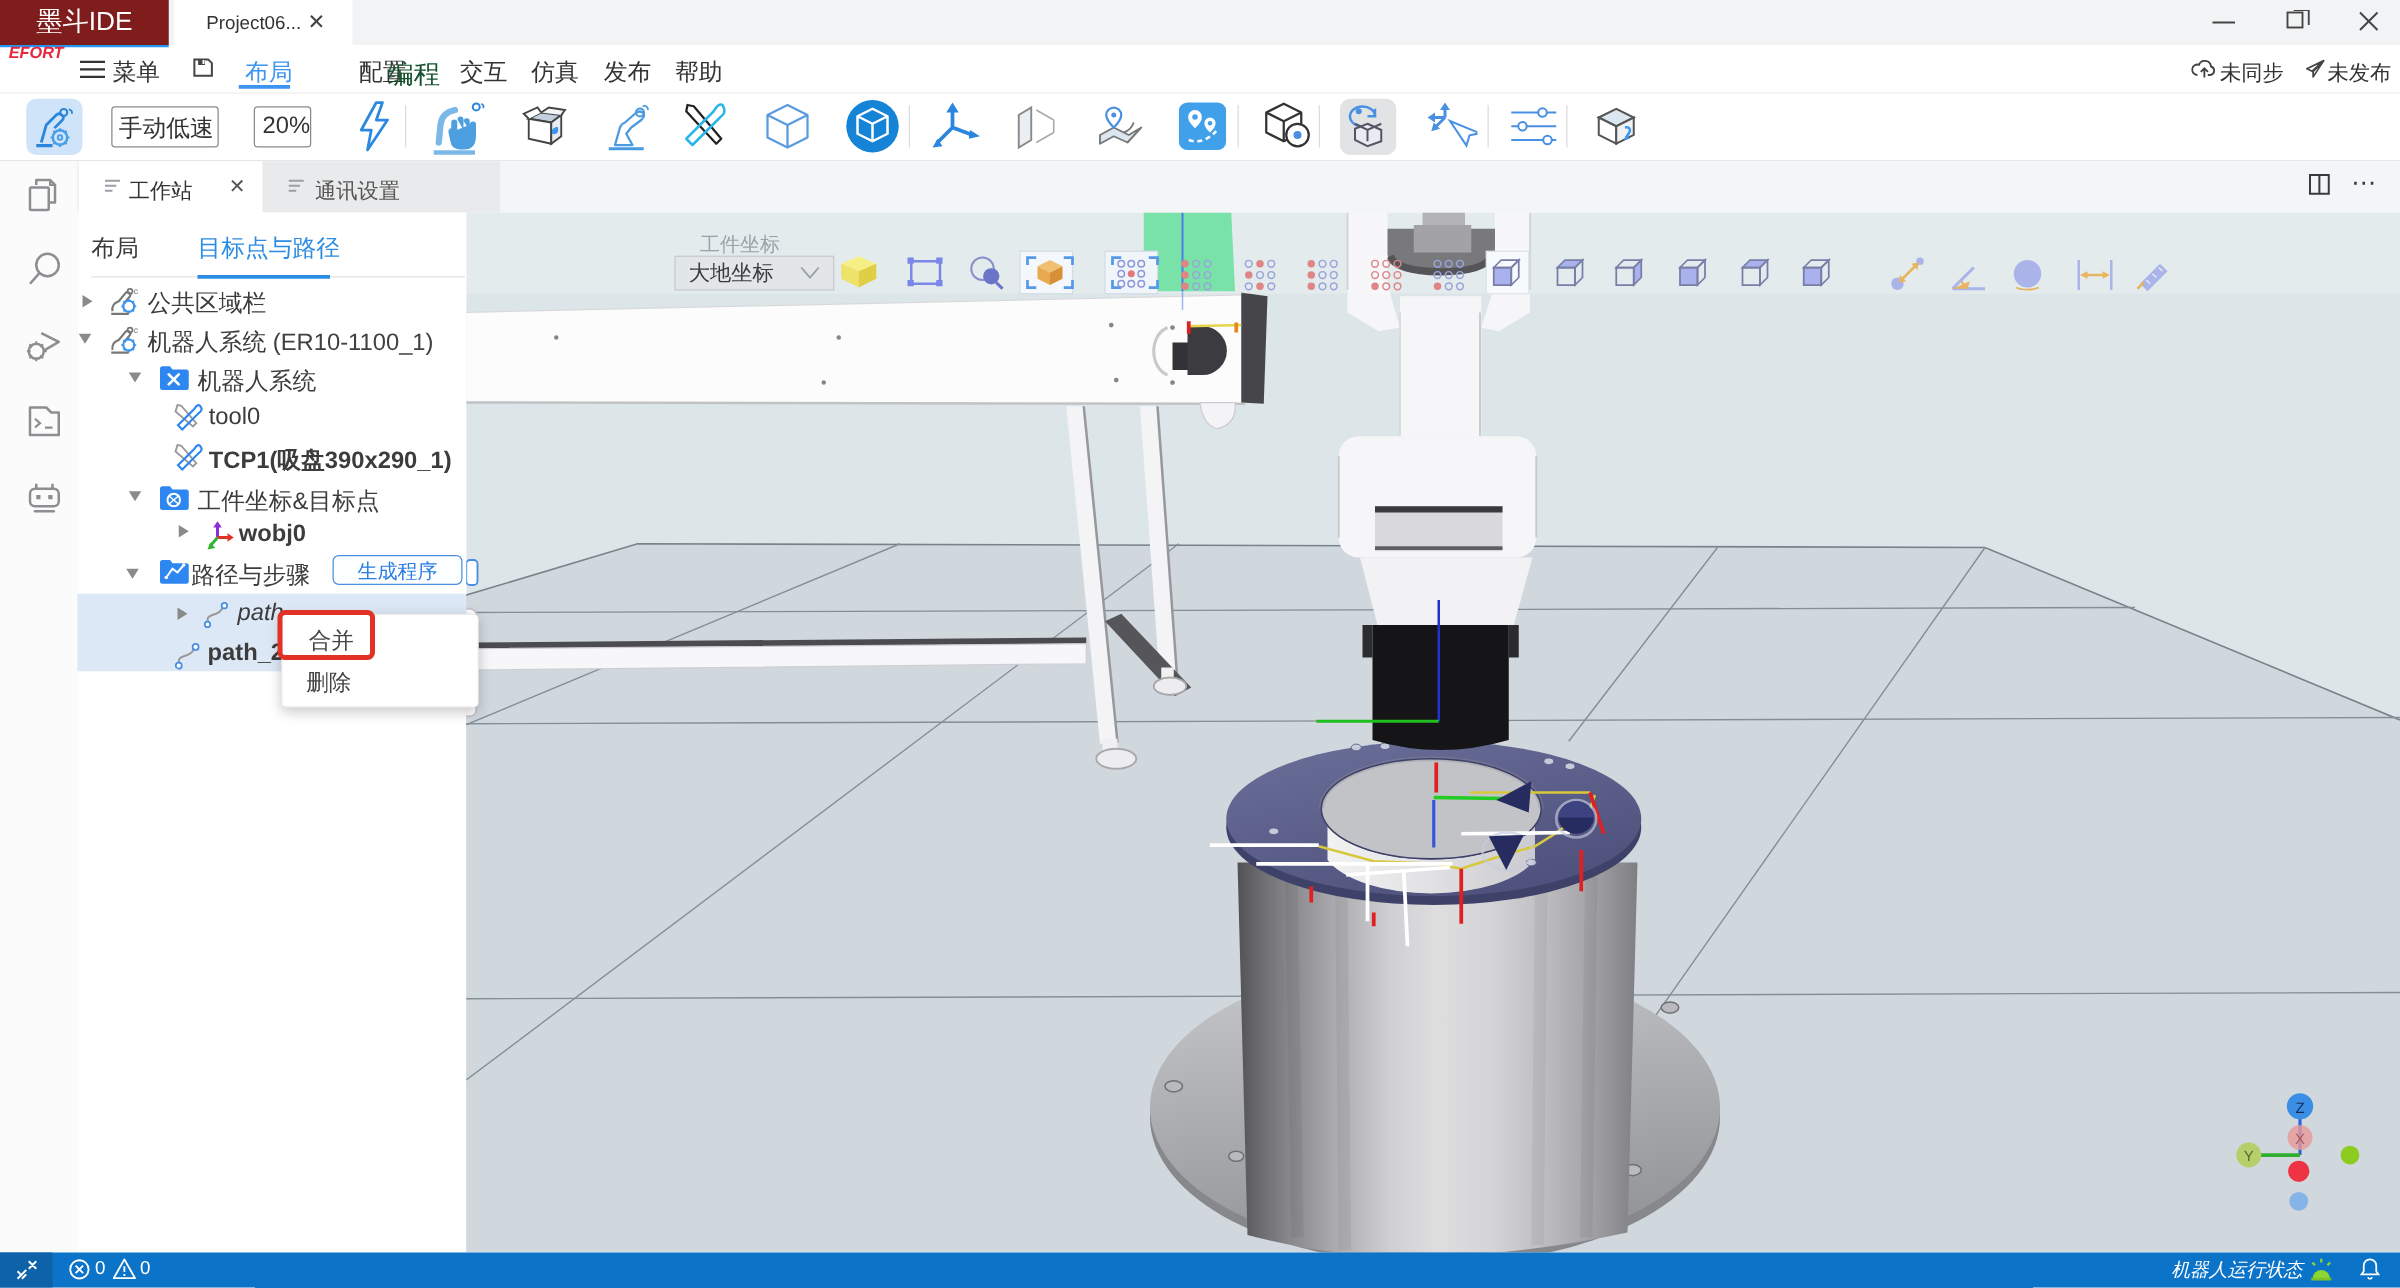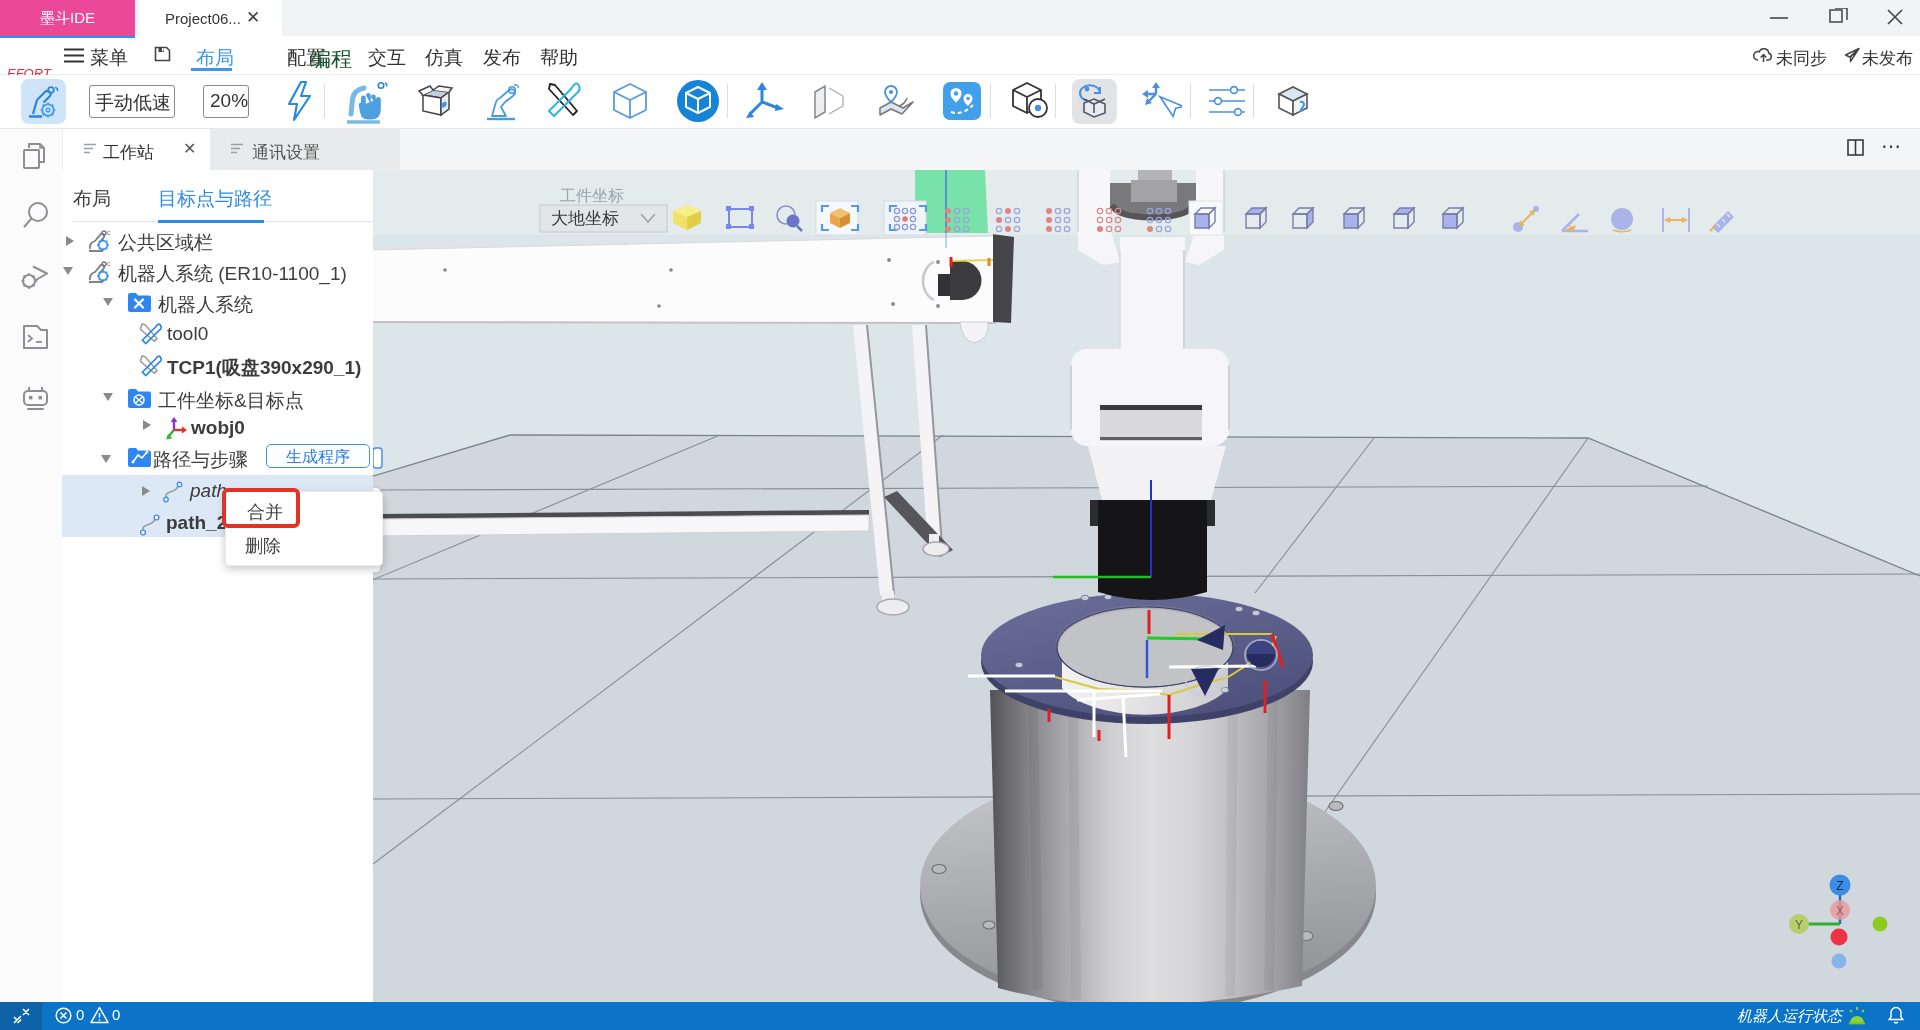--- a/index.html
+++ b/index.html
@@ -4,36 +4,36 @@
 <style>
 html,body{margin:0;padding:0;width:1920px;height:1030px;overflow:hidden;
 font-family:"Liberation Sans",sans-serif;background:#fff;}
 .abs{position:absolute;}
 svg{display:block;}
 </style>
 </head>
 <body>
 
 <div class="abs" style="left:0;top:0;width:1920px;height:36px;background:#f2f3f4;"></div>
-<div class="abs" style="left:0;top:0;width:135px;height:36px;background:#ec4899;color:#fff;
-font-size:15px;line-height:36px;text-align:center;">墨斗IDE</div>
+<div class="abs" style="left:0;top:0;width:135px;height:36px;background:#7f1d1d;color:#fff;
+font-size:21px;line-height:36px;text-align:center;">墨斗IDE</div>
 <div class="abs" style="left:0;top:36px;width:135px;height:2px;background:#2196f3;"></div>
 <div class="abs" style="left:139px;top:0;width:143px;height:36px;background:#fff;"></div>
 <div class="abs" style="left:165px;top:0;height:36px;line-height:37px;font-size:15px;color:#333;">Project06...</div>
 <div class="abs" style="left:246px;top:0;height:36px;line-height:36px;font-size:17px;color:#444;">✕</div>
 
 <svg class="abs" style="left:1768px;top:8px" width="140" height="20" viewBox="0 0 140 20">
   <line x1="2" y1="10" x2="20" y2="10" stroke="#444" stroke-width="1.6"></line>
   <rect x="62" y="2" width="12" height="12" fill="none" stroke="#444" stroke-width="1.5"></rect>
   <path d="M65 2 v-0 M65 2 h12 v12" fill="none" stroke="#444" stroke-width="1.5" transform="translate(2,-2)"></path>
   <path d="M120 2 L134 16 M134 2 L120 16" stroke="#444" stroke-width="1.6"></path>
 </svg>
 
 <div class="abs" style="left:0;top:38px;width:1920px;height:36px;background:#fff;border-bottom:1px solid #ececec;"></div>
-<div class="abs" style="left:7px;top:66px;font-size:13px;font-weight:normal;font-style:italic;color:#e8273d;">EFORT</div>
+<div class="abs" style="left:7px;top:34px;font-size:13px;font-weight:bold;font-style:italic;color:#e8273d;">EFORT</div>
 <svg class="abs" style="left:63px;top:47px" width="22" height="17" viewBox="0 0 22 17">
   <path d="M1 2.5 h20 M1 8.5 h20 M1 14.5 h20" stroke="#333" stroke-width="1.8"></path>
 </svg>
 <div class="abs" style="left:90px;top:45px;font-size:19px;color:#333;">菜单</div>
 <svg class="abs" style="left:154px;top:46px" width="17" height="16" viewBox="0 0 17 16">
   <path d="M1.5 1.5 h11 l3 3 v10 h-14 z" fill="none" stroke="#444" stroke-width="1.6"></path>
   <rect x="4.5" y="1.5" width="5.5" height="4.5" fill="#444"></rect>
   <rect x="8" y="2" width="1.6" height="3.2" fill="#fff"></rect>
 </svg>
 <div class="abs" style="left:196px;top:45px;font-size:19px;color:#3d95f0;">布局</div>

